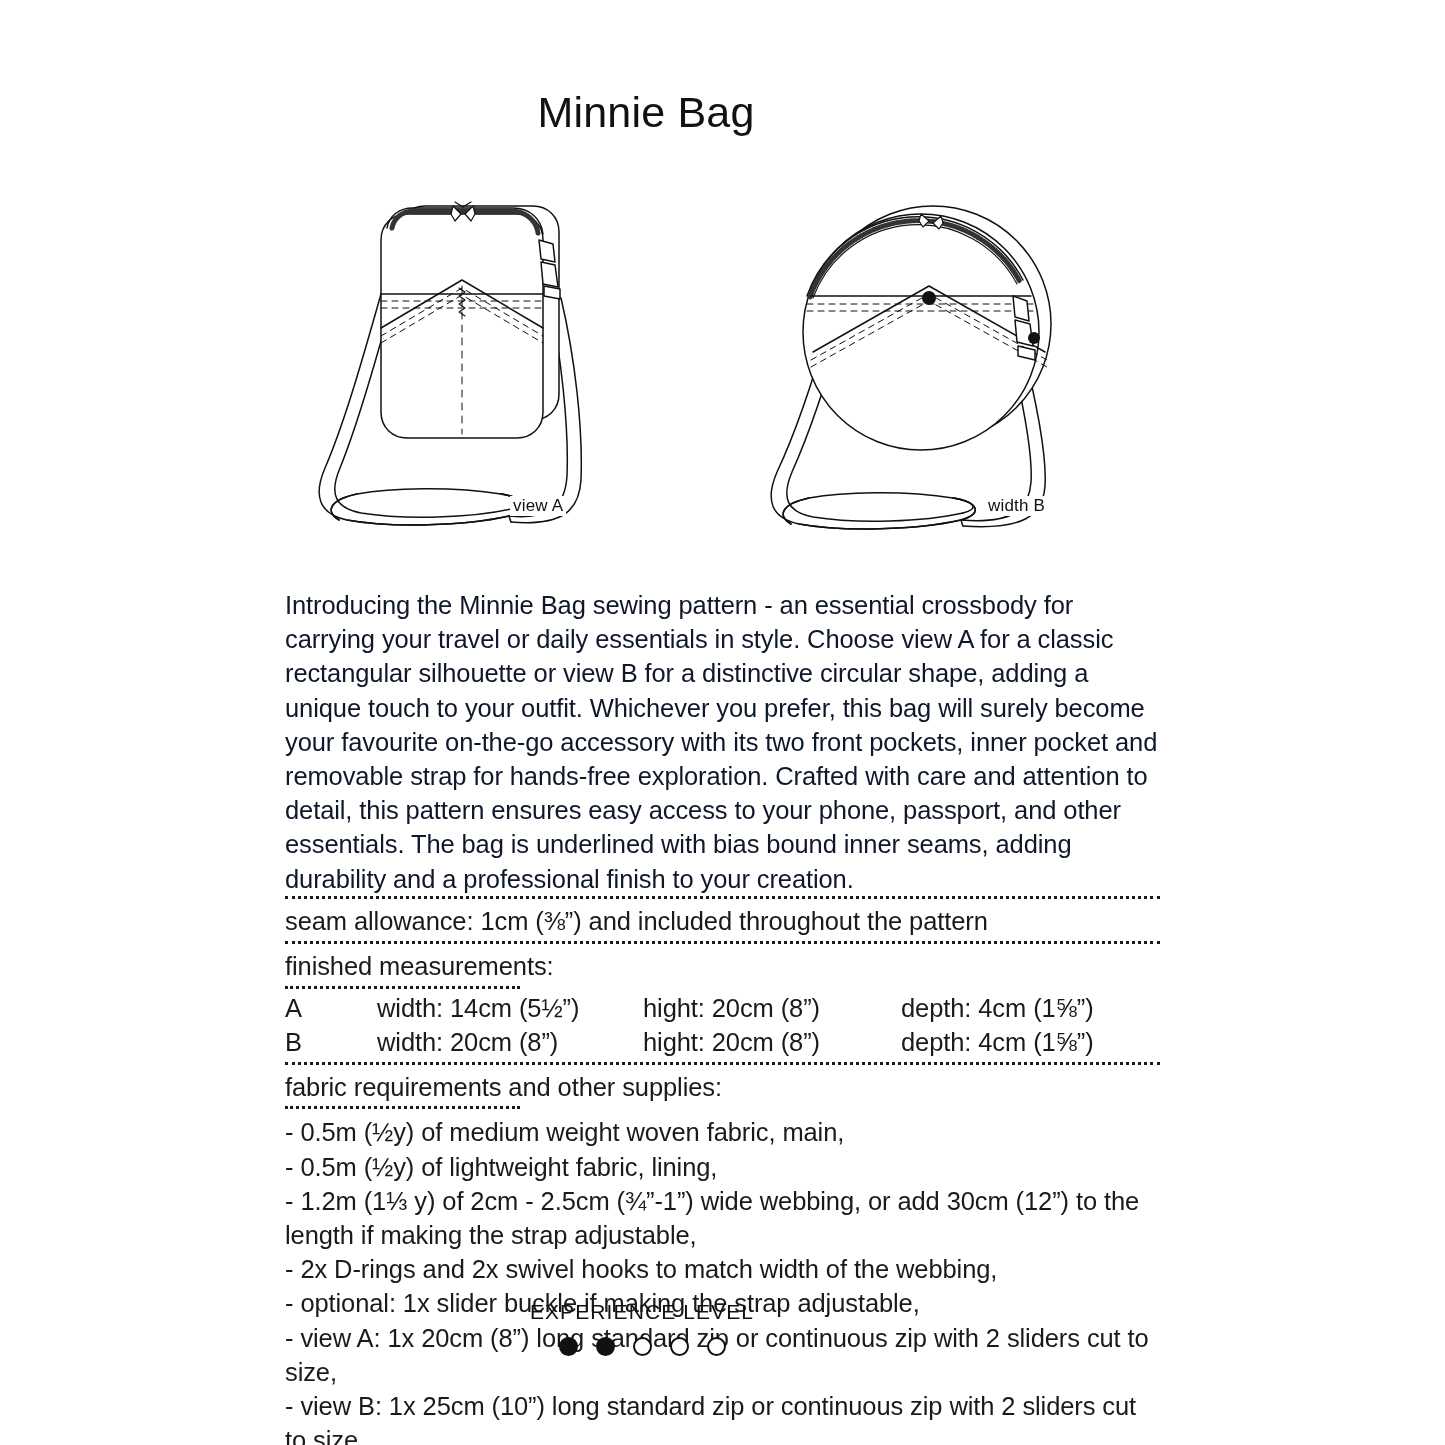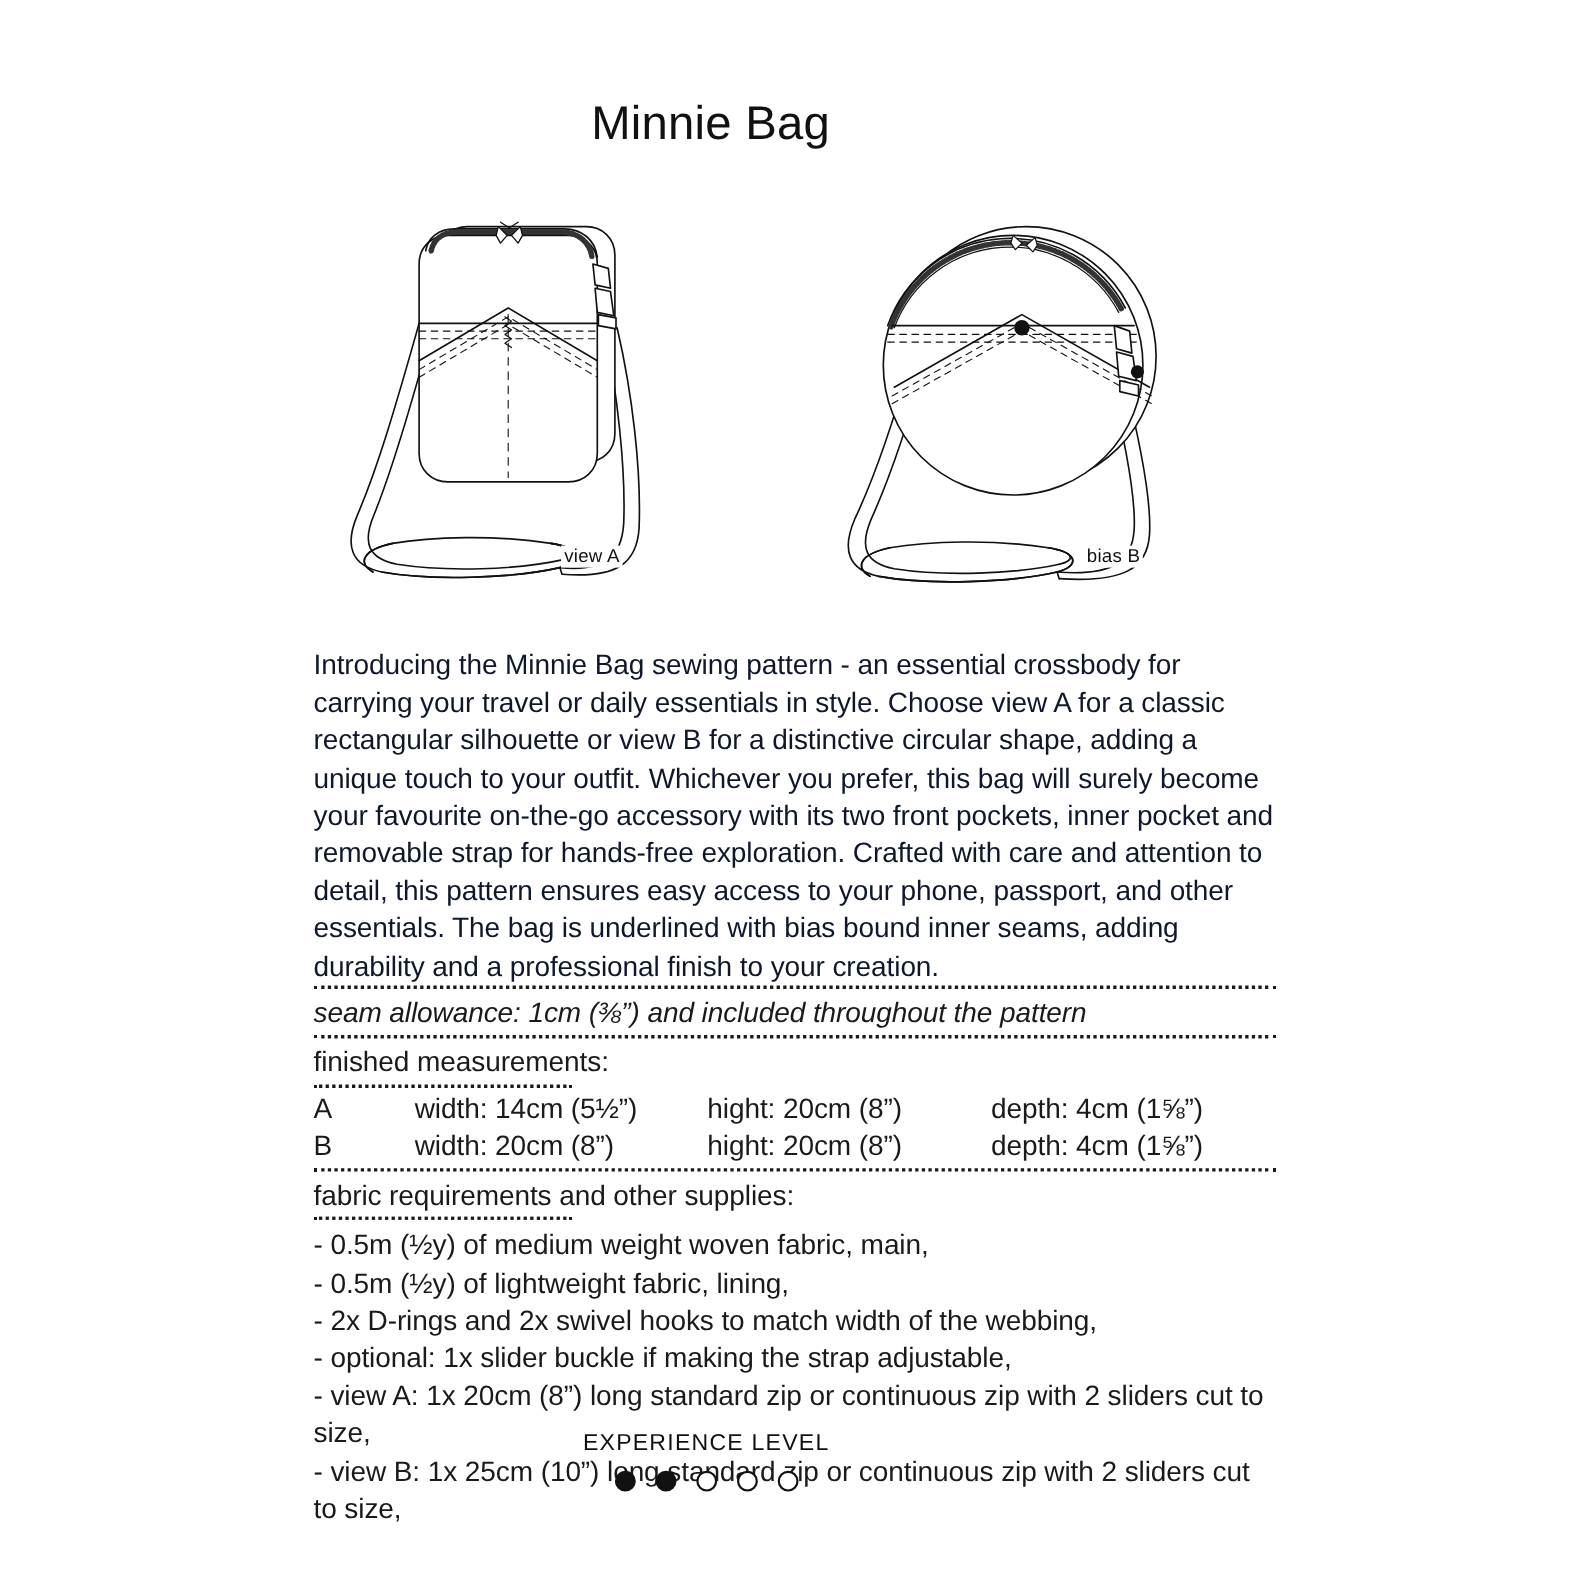--- a/index.html
+++ b/index.html
@@ -81,21 +81,21 @@
     width: 875px;
   }
   .dotline.short { width: 235px; }
 
   .row {
     font-size: 25.5px;
     line-height: 34.5px;
     letter-spacing: -0.1px;
     white-space: nowrap;
   }
-  .sect-seam { padding: 5px 0 3px 0; font-style: italic; }
+  .sect-seam { padding: 5px 0 3px 0; }
   .sect-head { padding: 5px 0 2px 0; }
 
   .meas-table {
     border-collapse: collapse;
     table-layout: fixed;
     width: 875px;
     margin: 2px 0 2px 0;
   }
   .meas-table td {
     font-size: 25.5px;
@@ -268,21 +268,21 @@
           <circle cx="184" cy="122" r="7" fill="#111111" stroke="none"></circle>
 
           <g fill="#ffffff">
             <path d="M268,120 l14,5 2,20 -14,-4 z"></path>
             <path d="M270,144 l15,4 3,22 -16,-4 z"></path>
             <path d="M273,170 l17,4 0,10 -17,-4 z"></path>
           </g>
           <circle cx="289" cy="162" r="6" fill="#111111" stroke="none"></circle>
         </g>
       </svg>
-      <span class="view-label view-label-b">bias B</span>
+      <span class="view-label view-label-b">width B</span>
     </div>
 
   </div>
 
   <div class="content">
 
     <p class="intro">Introducing the Minnie Bag sewing pattern - an essential crossbody for carrying your travel or daily essentials in style. Choose view A for a classic rectangular silhouette or view B for a distinctive circular shape, adding a unique touch to your outfit. Whichever you prefer, this bag will surely become your favourite on-the-go accessory with its two front pockets, inner pocket and removable strap for hands-free exploration. Crafted with care and attention to detail, this pattern ensures easy access to your phone, passport, and other essentials. The bag is underlined with bias bound inner seams, adding durability and a professional finish to your creation.</p>
 
     <div class="dotline"></div>
     <div class="row sect-seam">seam allowance: 1cm (⅜”) and included throughout the pattern</div>
@@ -308,20 +308,21 @@
       </tbody>
     </table>
 
     <div class="dotline"></div>
     <div class="row sect-head">fabric requirements and other supplies:</div>
     <div class="dotline short"></div>
 
     <ul class="supplies">
       <li>- 0.5m (½y) of medium weight woven fabric, main,</li>
       <li>- 0.5m (½y) of lightweight fabric, lining,</li>
+      <li>- 1.2m (1⅓ y) of 2cm - 2.5cm (¾”-1”) wide webbing, or add 30cm (12”) to the length if making the strap adjustable,</li>
       <li>- 2x D-rings and 2x swivel hooks to match width of the webbing,</li>
       <li>- optional: 1x slider buckle if making the strap adjustable,</li>
       <li>- view A: 1x 20cm (8”) long standard zip or continuous zip with 2 sliders cut to size,</li>
       <li>- view B:  1x 25cm (10”) long standard zip or continuous zip with 2 sliders cut to size,</li>
 
     </ul>
   </div>
 
   <div class="experience">
     <div class="exp-title">EXPERIENCE LEVEL</div>

